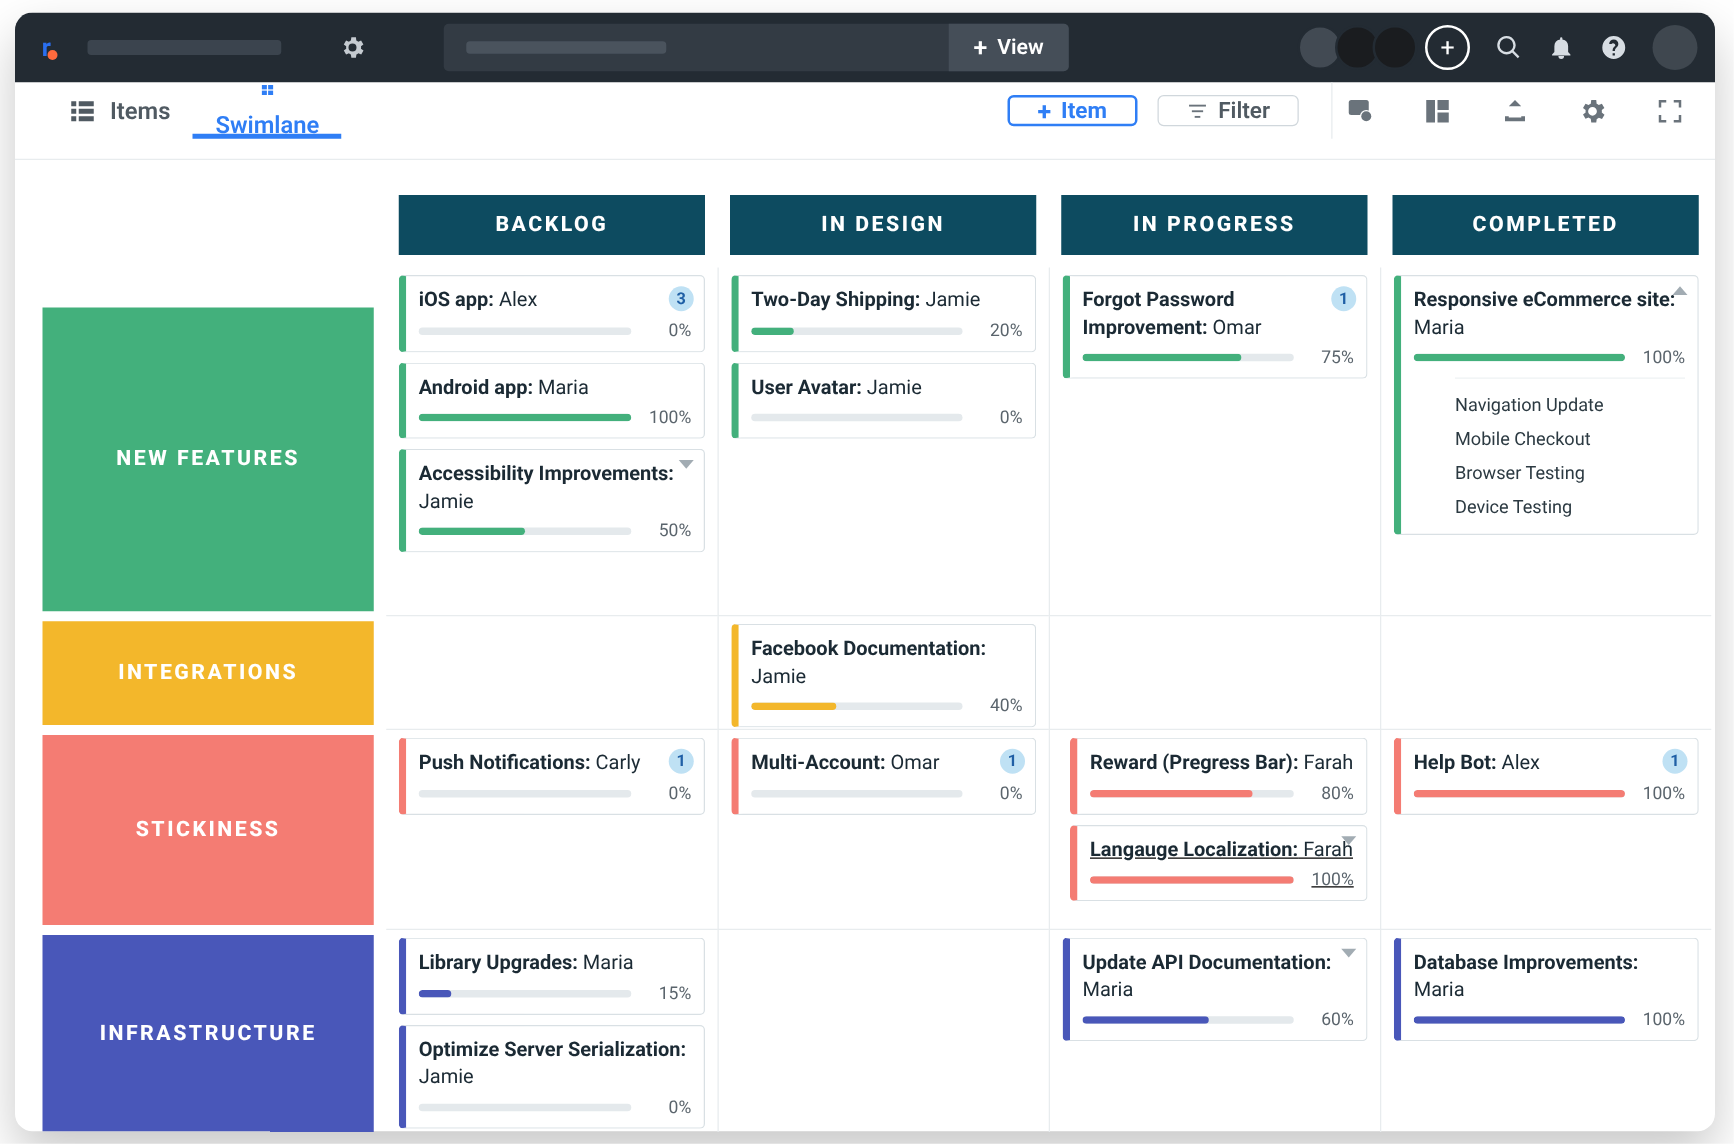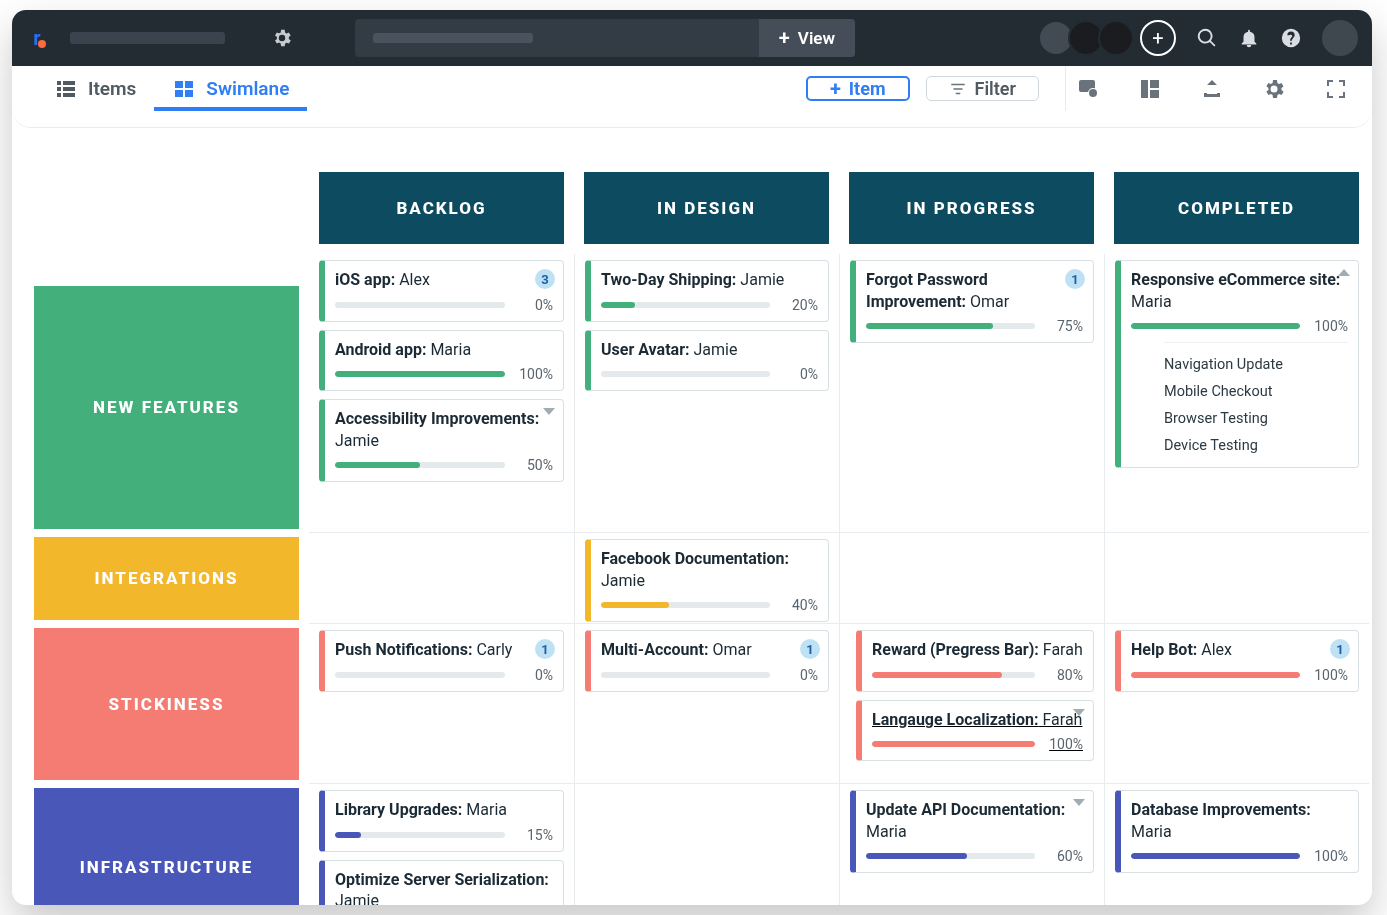--- a/index.html
+++ b/index.html
@@ -73,24 +73,23 @@
   .avatar-dot.first{background:#424a53;margin-left:0;}
   .avatar-plus{width:36px;height:36px;border-radius:50%;border:2px solid #fff;display:flex;align-items:center;justify-content:center;font-size:20px;margin-left:6px;}
   .topicon{width:22px;height:22px;fill:#d7dde3;}
   .top-user{width:36px;height:36px;border-radius:50%;background:#3f474f;}
   .subbar{
     height:62px;
     border-bottom:1px solid #e8ecee;
     display:flex;align-items:stretch;
     background:#fff;
     padding:0 14px 16px 24px;
-    border-radius:19px;
   }
   .subtab{display:flex;align-items:center;gap:10px;font-size:19px;font-weight:600;color:#505a62;padding:0 18px;position:relative;}
-  .subtab.active{color:#2f7ef5;}
+  .subtab.active{color:#2f7ef5;flex-direction:column;}
   .subtab.active::after{content:"";position:absolute;bottom:0;left:0;right:0;height:4px;background:#2f7ef5;}
   .subtab .subicon{width:24px;height:24px;}
   .sub-spacer{flex:1;}
   .sub-btn{
     display:flex;align-items:center;gap:8px;
     border:2px solid #2f7ef5;color:#2f7ef5;
     font-weight:700;font-size:18px;
     border-radius:5px;padding:0 22px;margin:10px 8px;
   }
   .sub-btn.light{border:1.5px solid #d0d7dc;color:#505a62;font-weight:600;}
@@ -107,22 +106,22 @@
     align-content:start;
     column-gap:0;
   }
   .col-header{
     background:#0d4b60;
     color:#fff;
     font-weight:800;
     letter-spacing:2px;
     font-size:17px;
     text-align:center;
-    padding:26px 0;
-    margin:16px 10px 10px 10px;
+    padding:14px 0;
+    margin:0 10px 10px 10px;
   }
   .col-header-spacer{margin-bottom:10px;}
   .lane-label{
     color:#fff;font-weight:800;letter-spacing:2px;font-size:17px;
     display:flex;align-items:center;justify-content:center;text-align:center;
     padding:0 12px;
     margin:4px 10px 4px 0;
   }
   .cell{
     padding:6px 10px;

